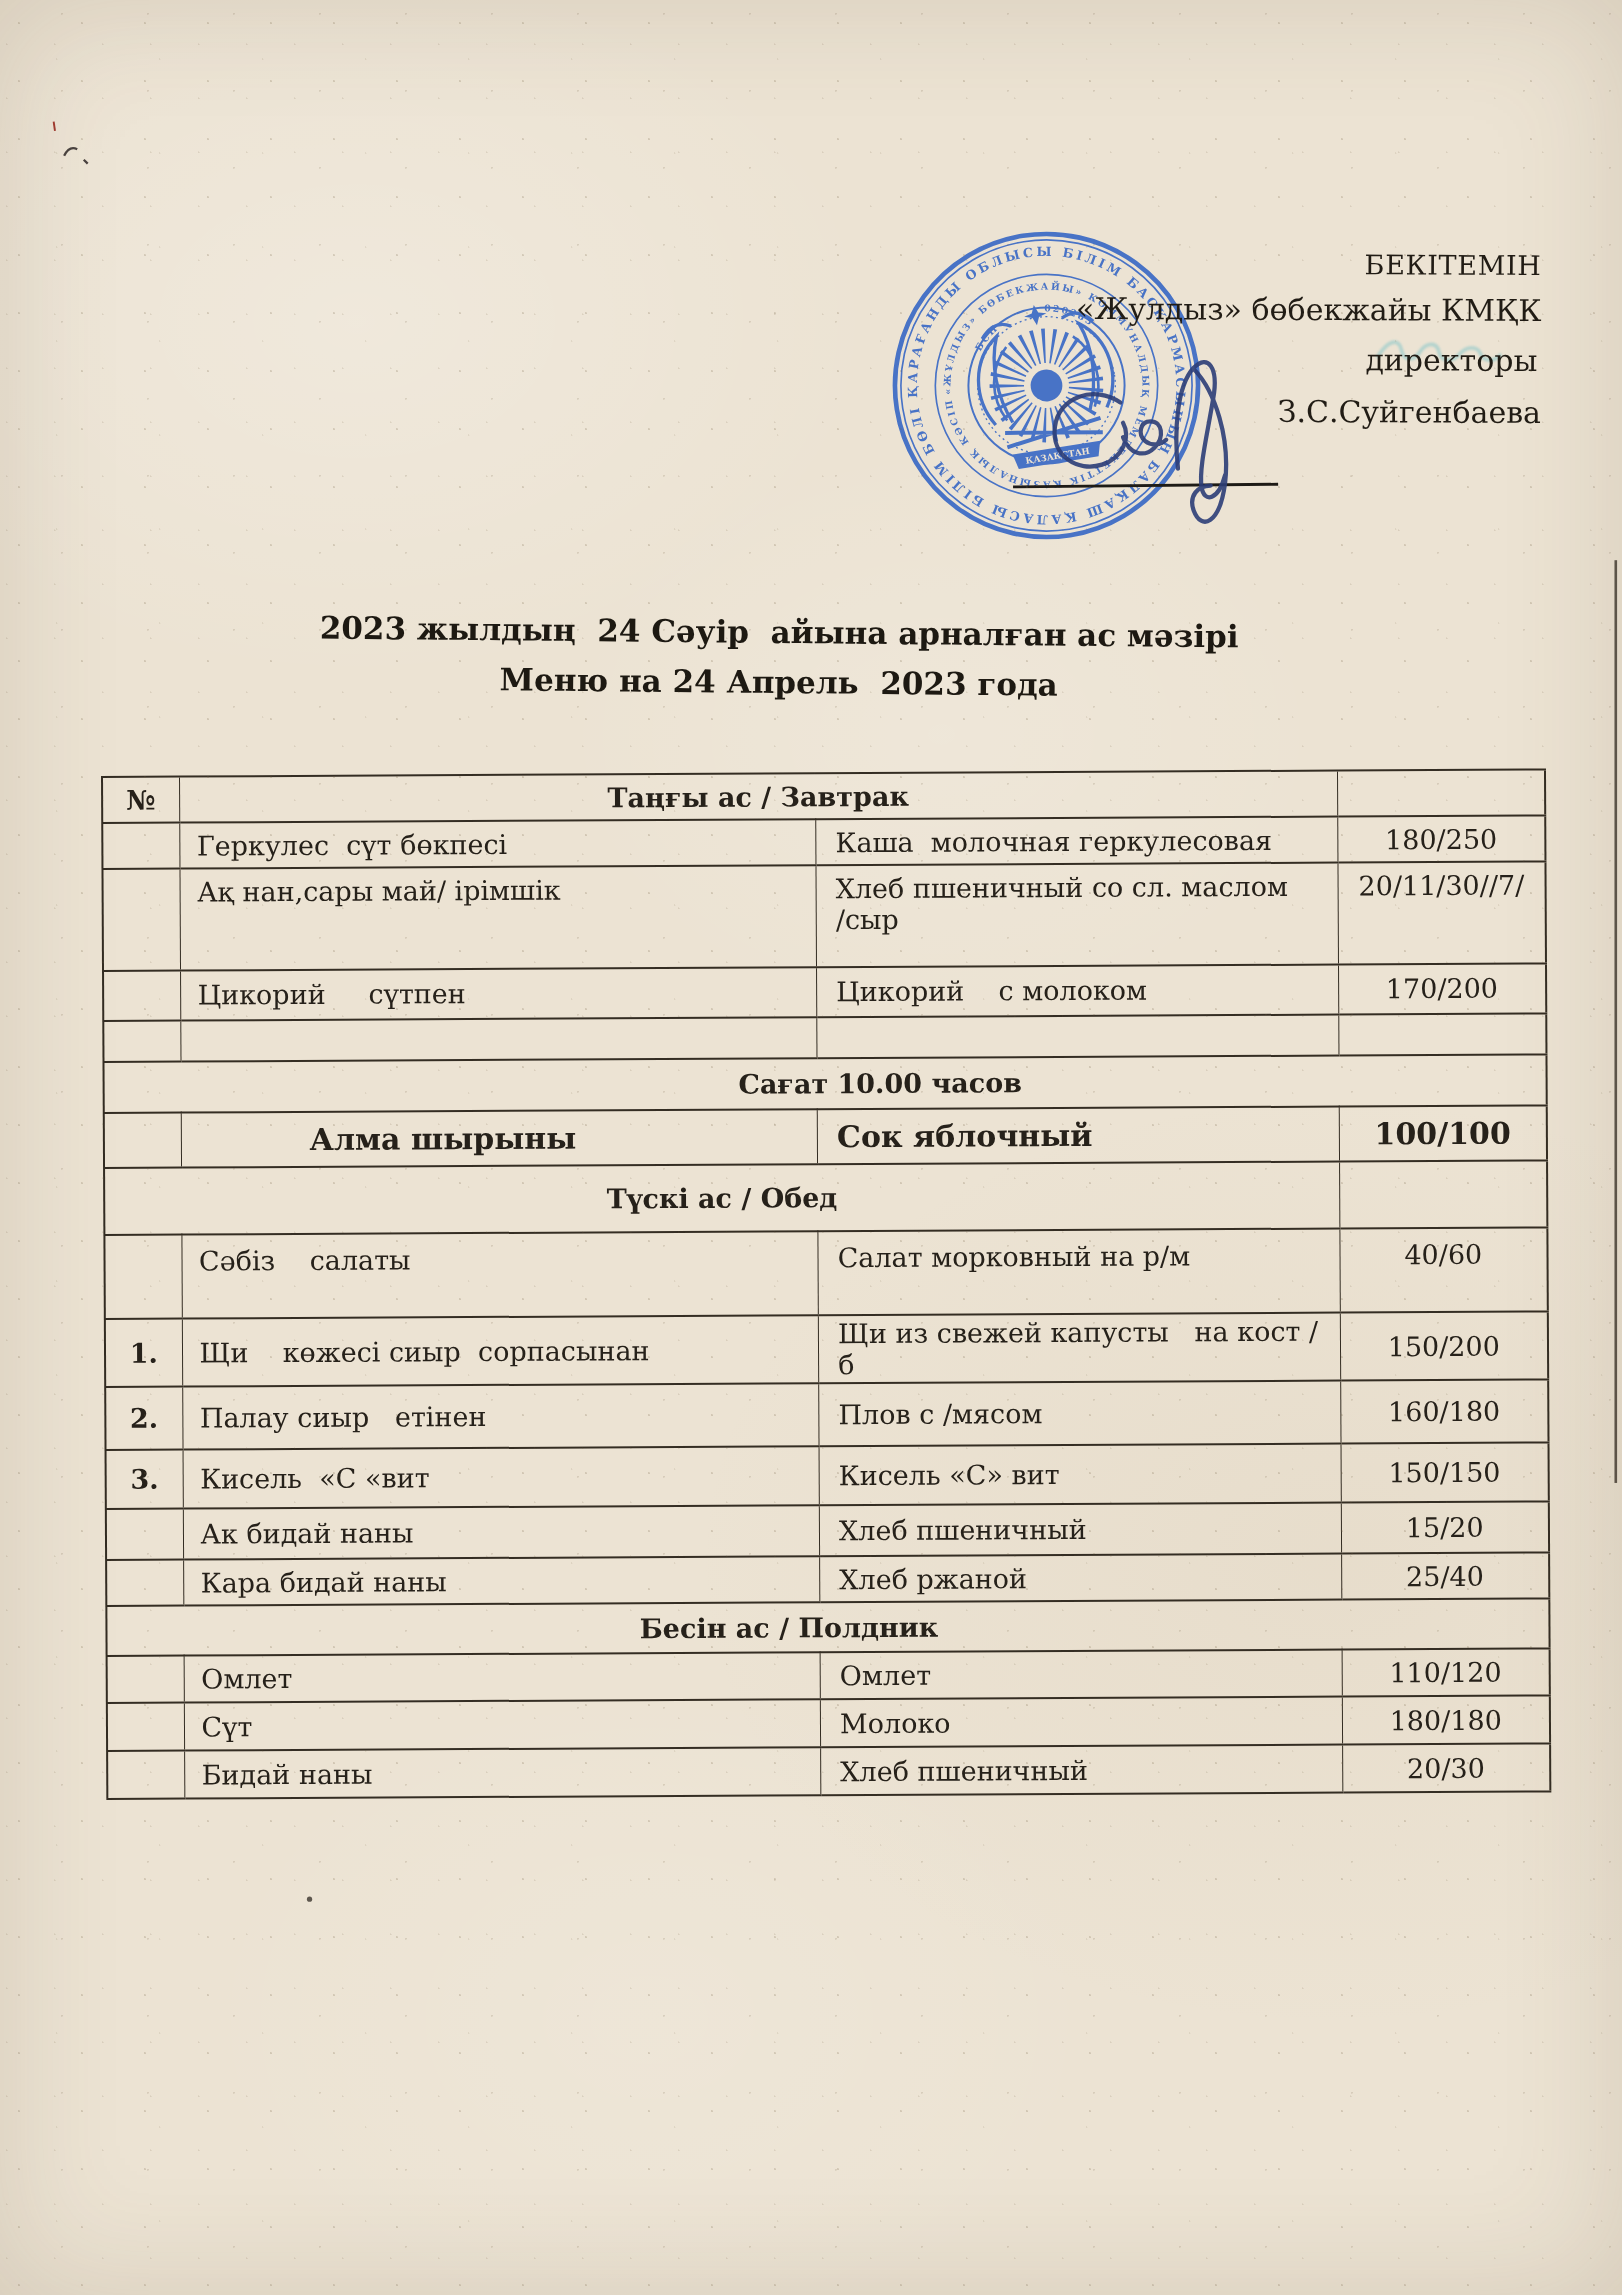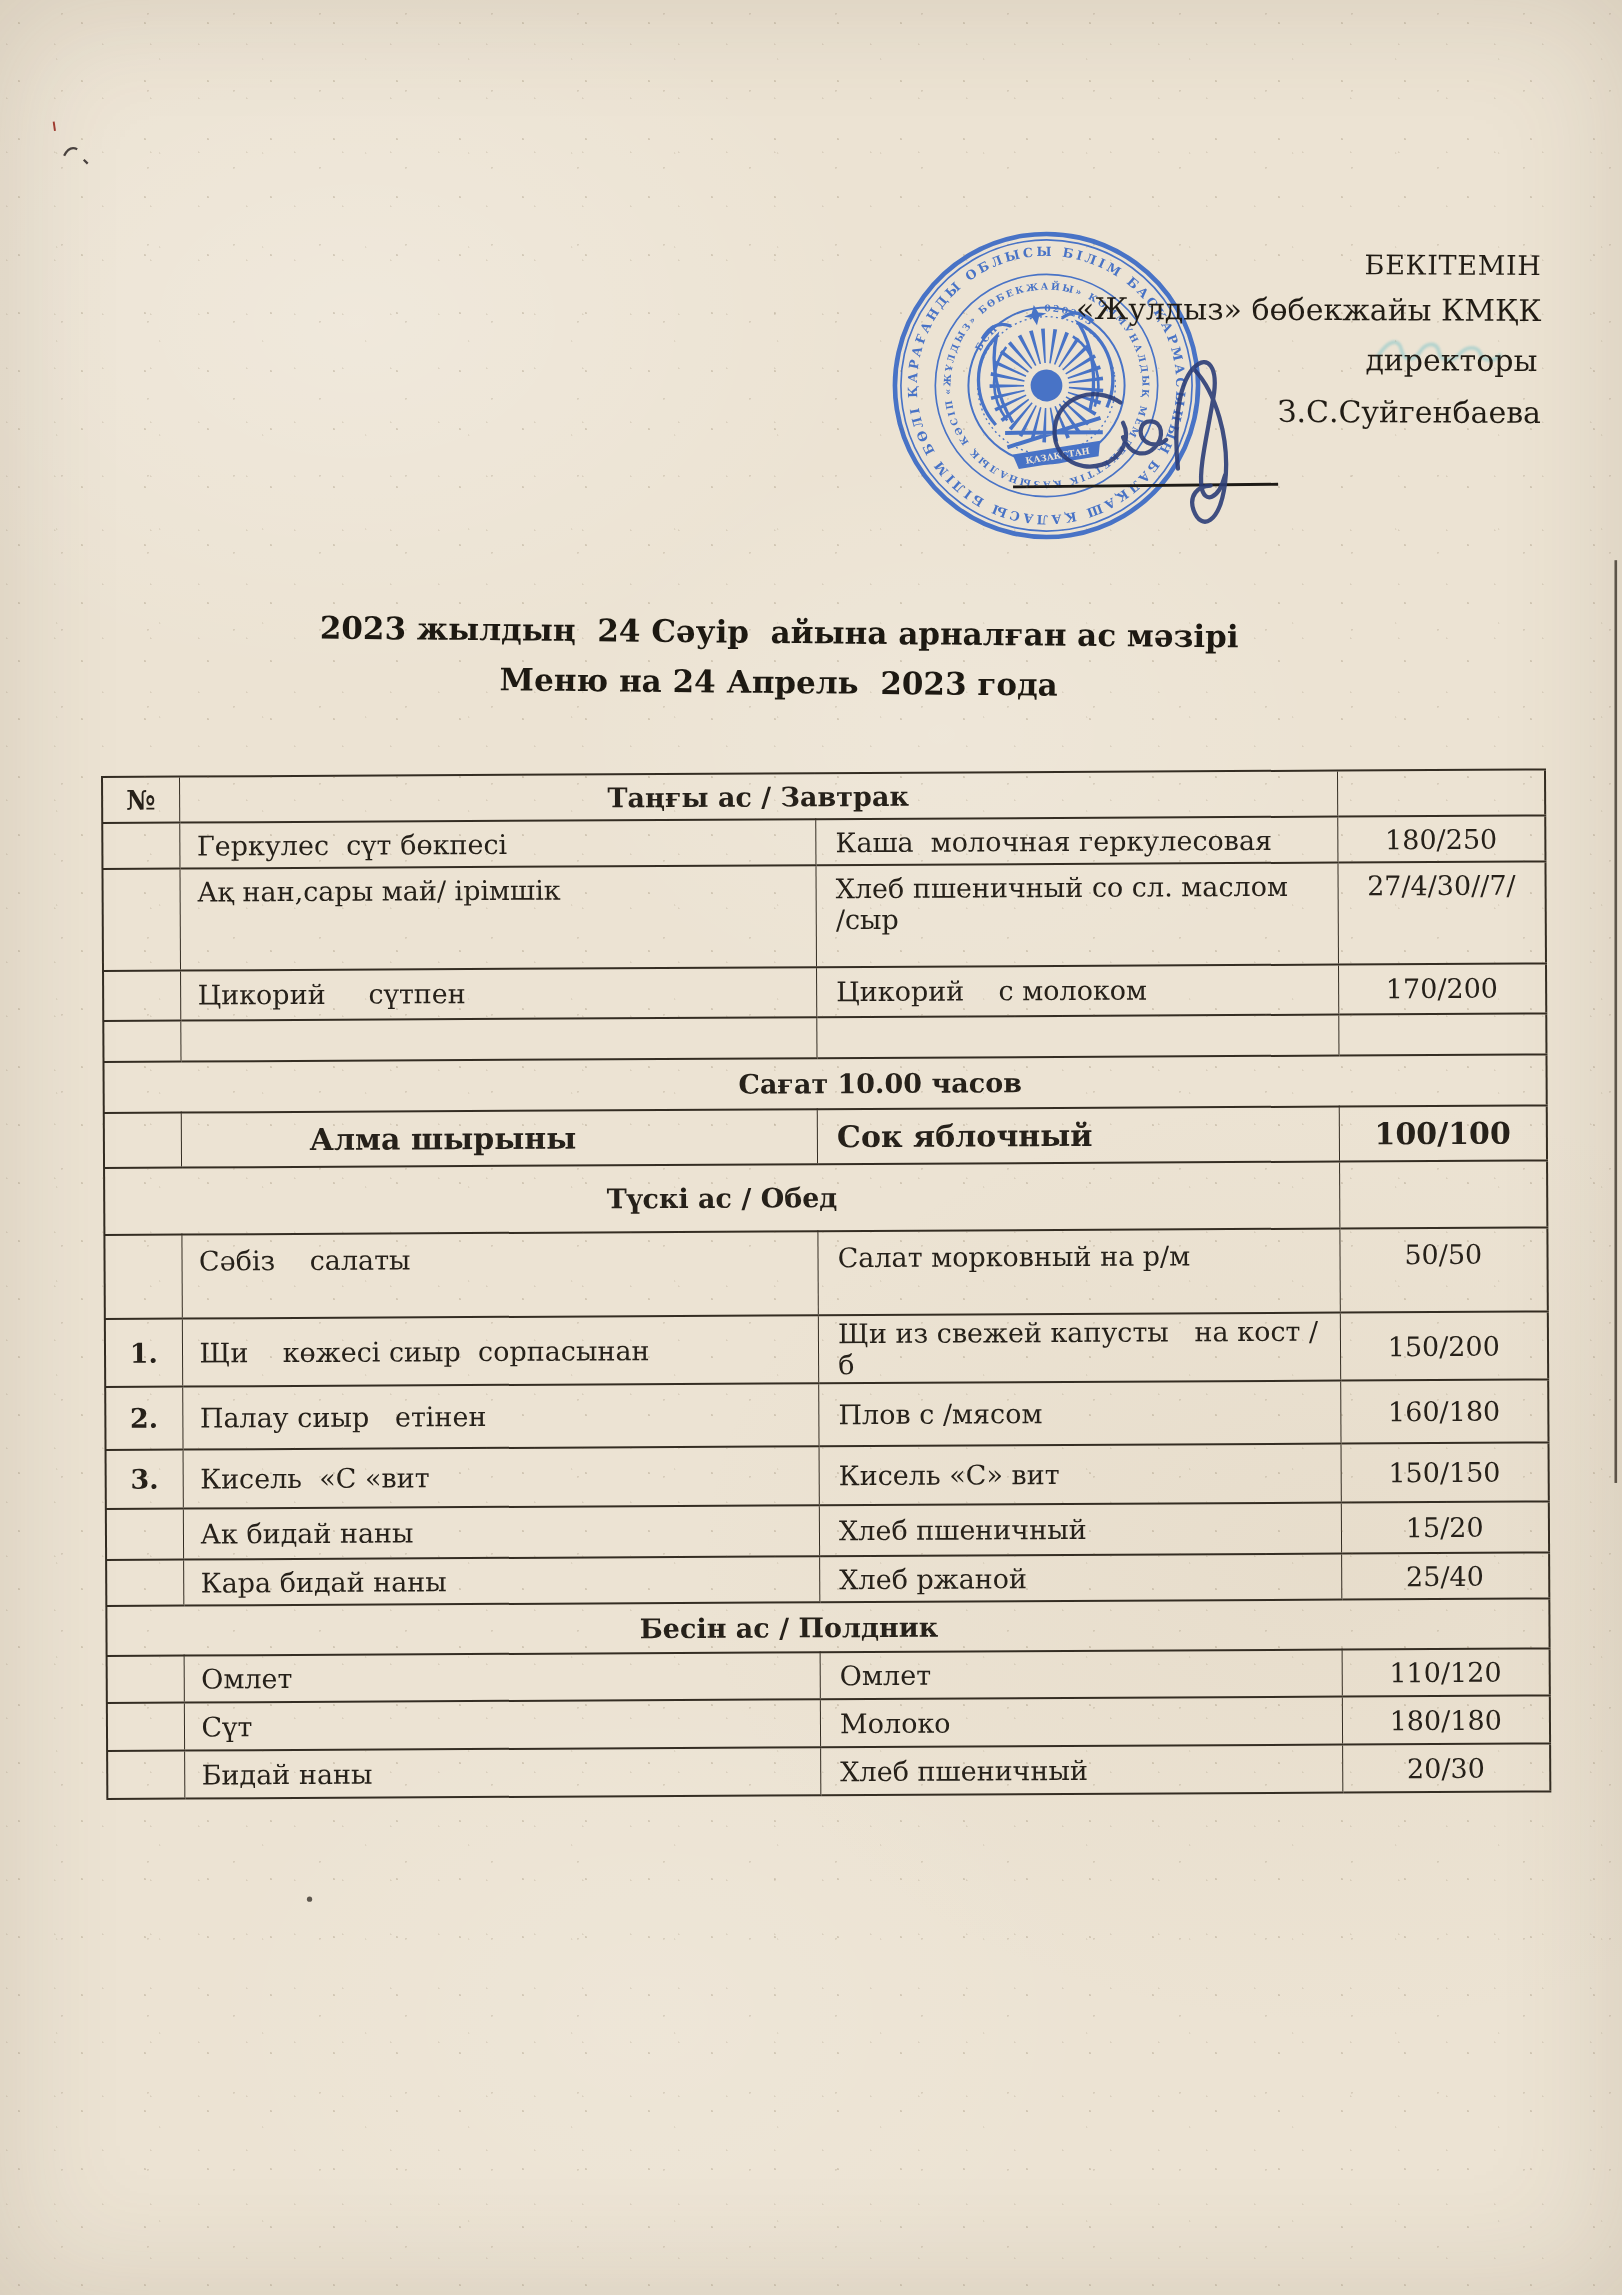--- a/index.html
+++ b/index.html
@@ -142,21 +142,21 @@
       <td class="c1"></td>
       <td class="c2">Геркулес  сүт бөкпесі</td>
       <td class="c3">Каша  молочная геркулесовая</td>
       <td class="c4">180/250</td>
     </tr>
     <tr class="r2">
       <td class="c1"></td>
       <td class="c2">Ақ нан,сары май/ ірімшік</td>
       <td class="c3">Хлеб пшеничный со сл. маслом
 /сыр</td>
-      <td class="c4">27/4/30//7/</td>
+      <td class="c4">20/11/30//7/</td>
     </tr>
     <tr class="r3">
       <td class="c1"></td>
       <td class="c2">Цикорий     сүтпен</td>
       <td class="c3">Цикорий    с молоком</td>
       <td class="c4">170/200</td>
     </tr>
     <tr class="r4">
       <td class="c1"></td>
       <td class="c2"></td>
@@ -173,21 +173,21 @@
       <td class="c4">100/100</td>
     </tr>
     <tr class="r7">
       <td class="sec" colspan="3">Түскі ас / Обед</td>
       <td class="c4"></td>
     </tr>
     <tr class="r8">
       <td class="c1"></td>
       <td class="c2">Сәбіз    салаты</td>
       <td class="c3">Салат морковный на р/м</td>
-      <td class="c4">50/50</td>
+      <td class="c4">40/60</td>
     </tr>
     <tr class="r9">
       <td class="c1 bold">1.</td>
       <td class="c2">Щи    көжесі сиыр  сорпасынан</td>
       <td class="c3">Щи из свежей капусты   на кост / б</td>
       <td class="c4">150/200</td>
     </tr>
     <tr class="r10">
       <td class="c1 bold">2.</td>
       <td class="c2">Палау сиыр   етінен</td>

